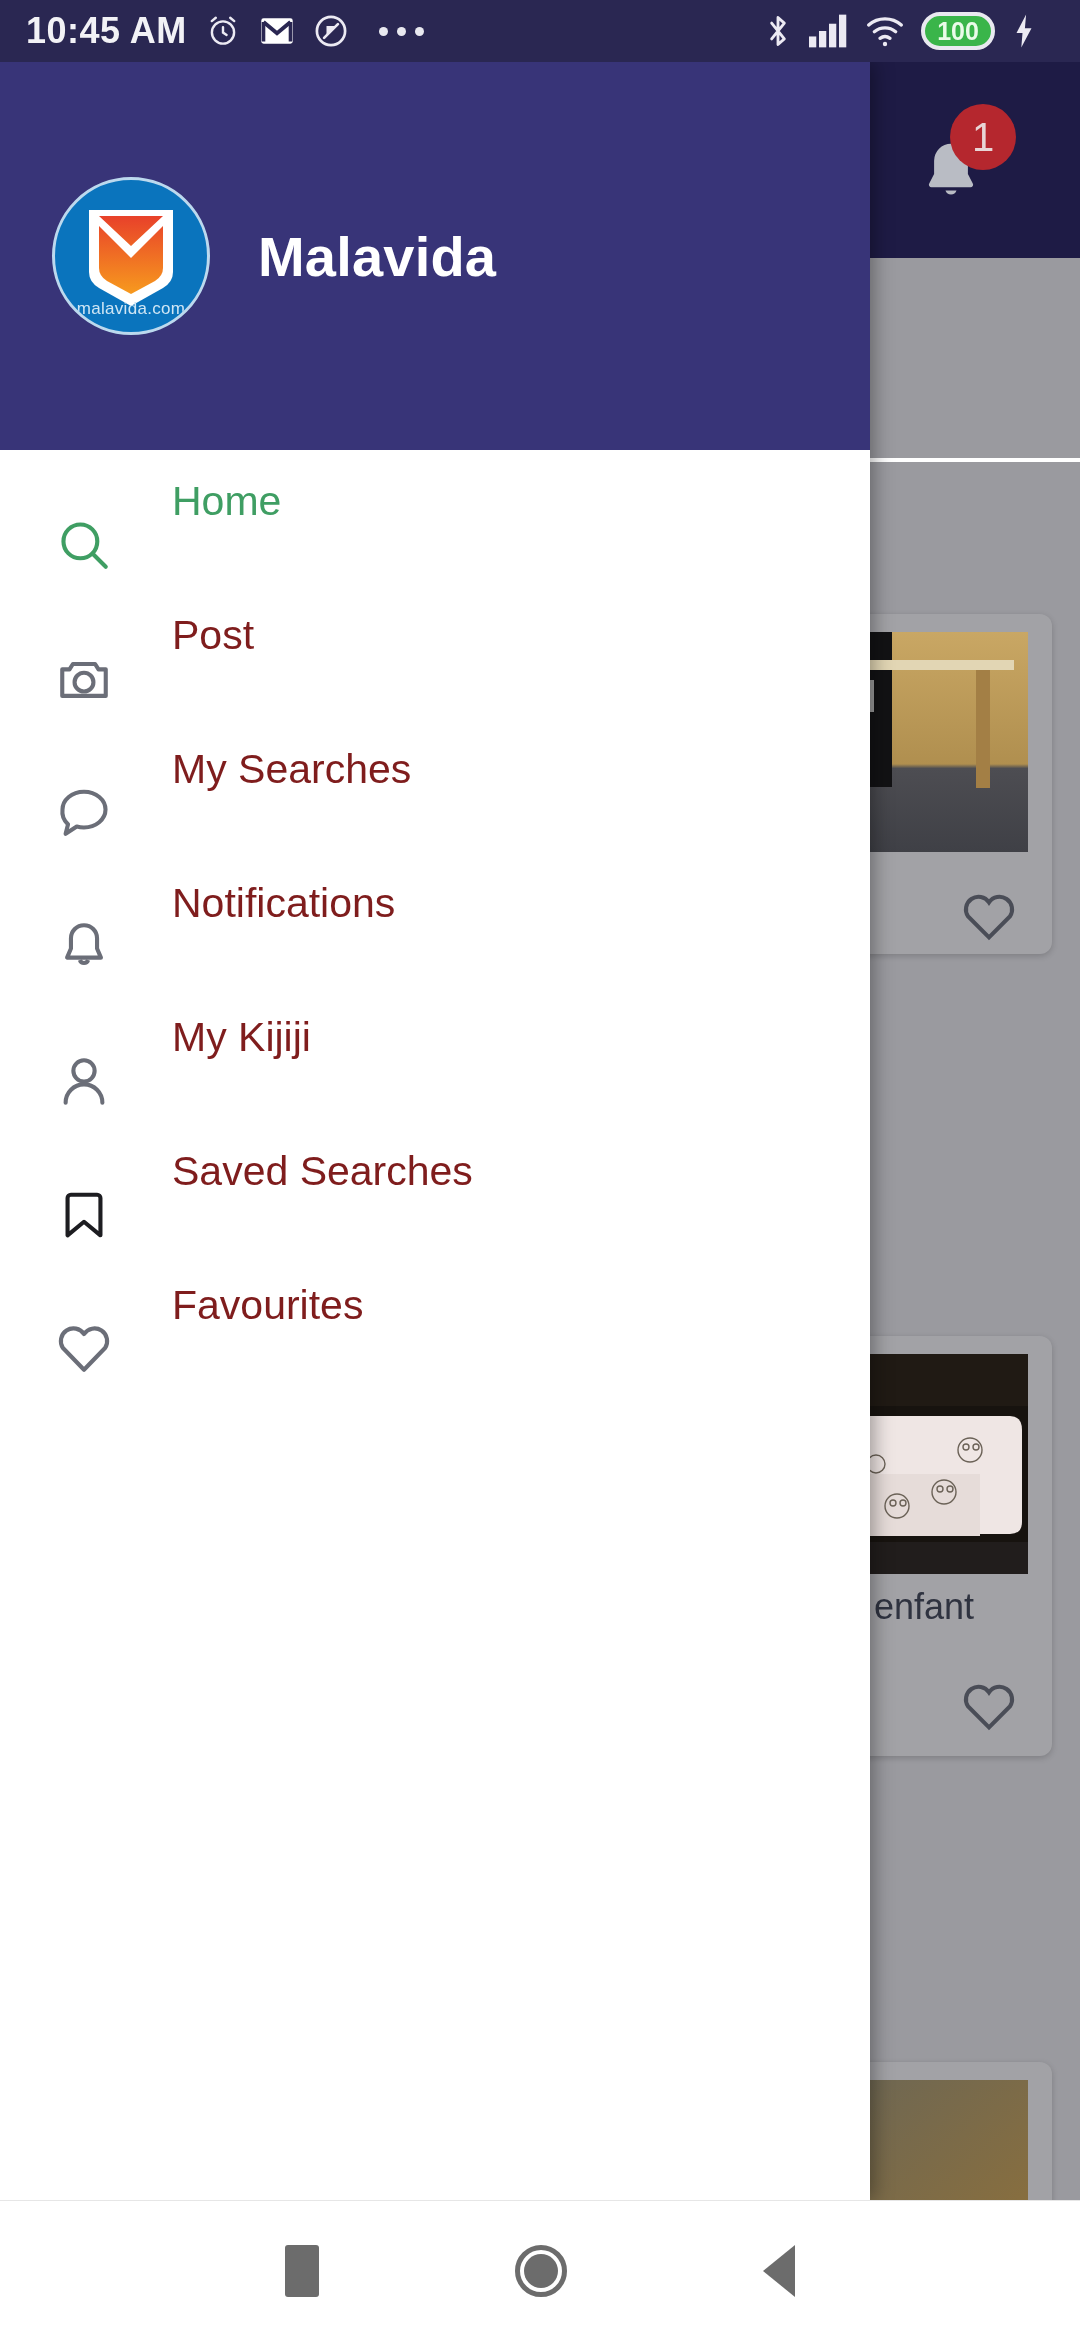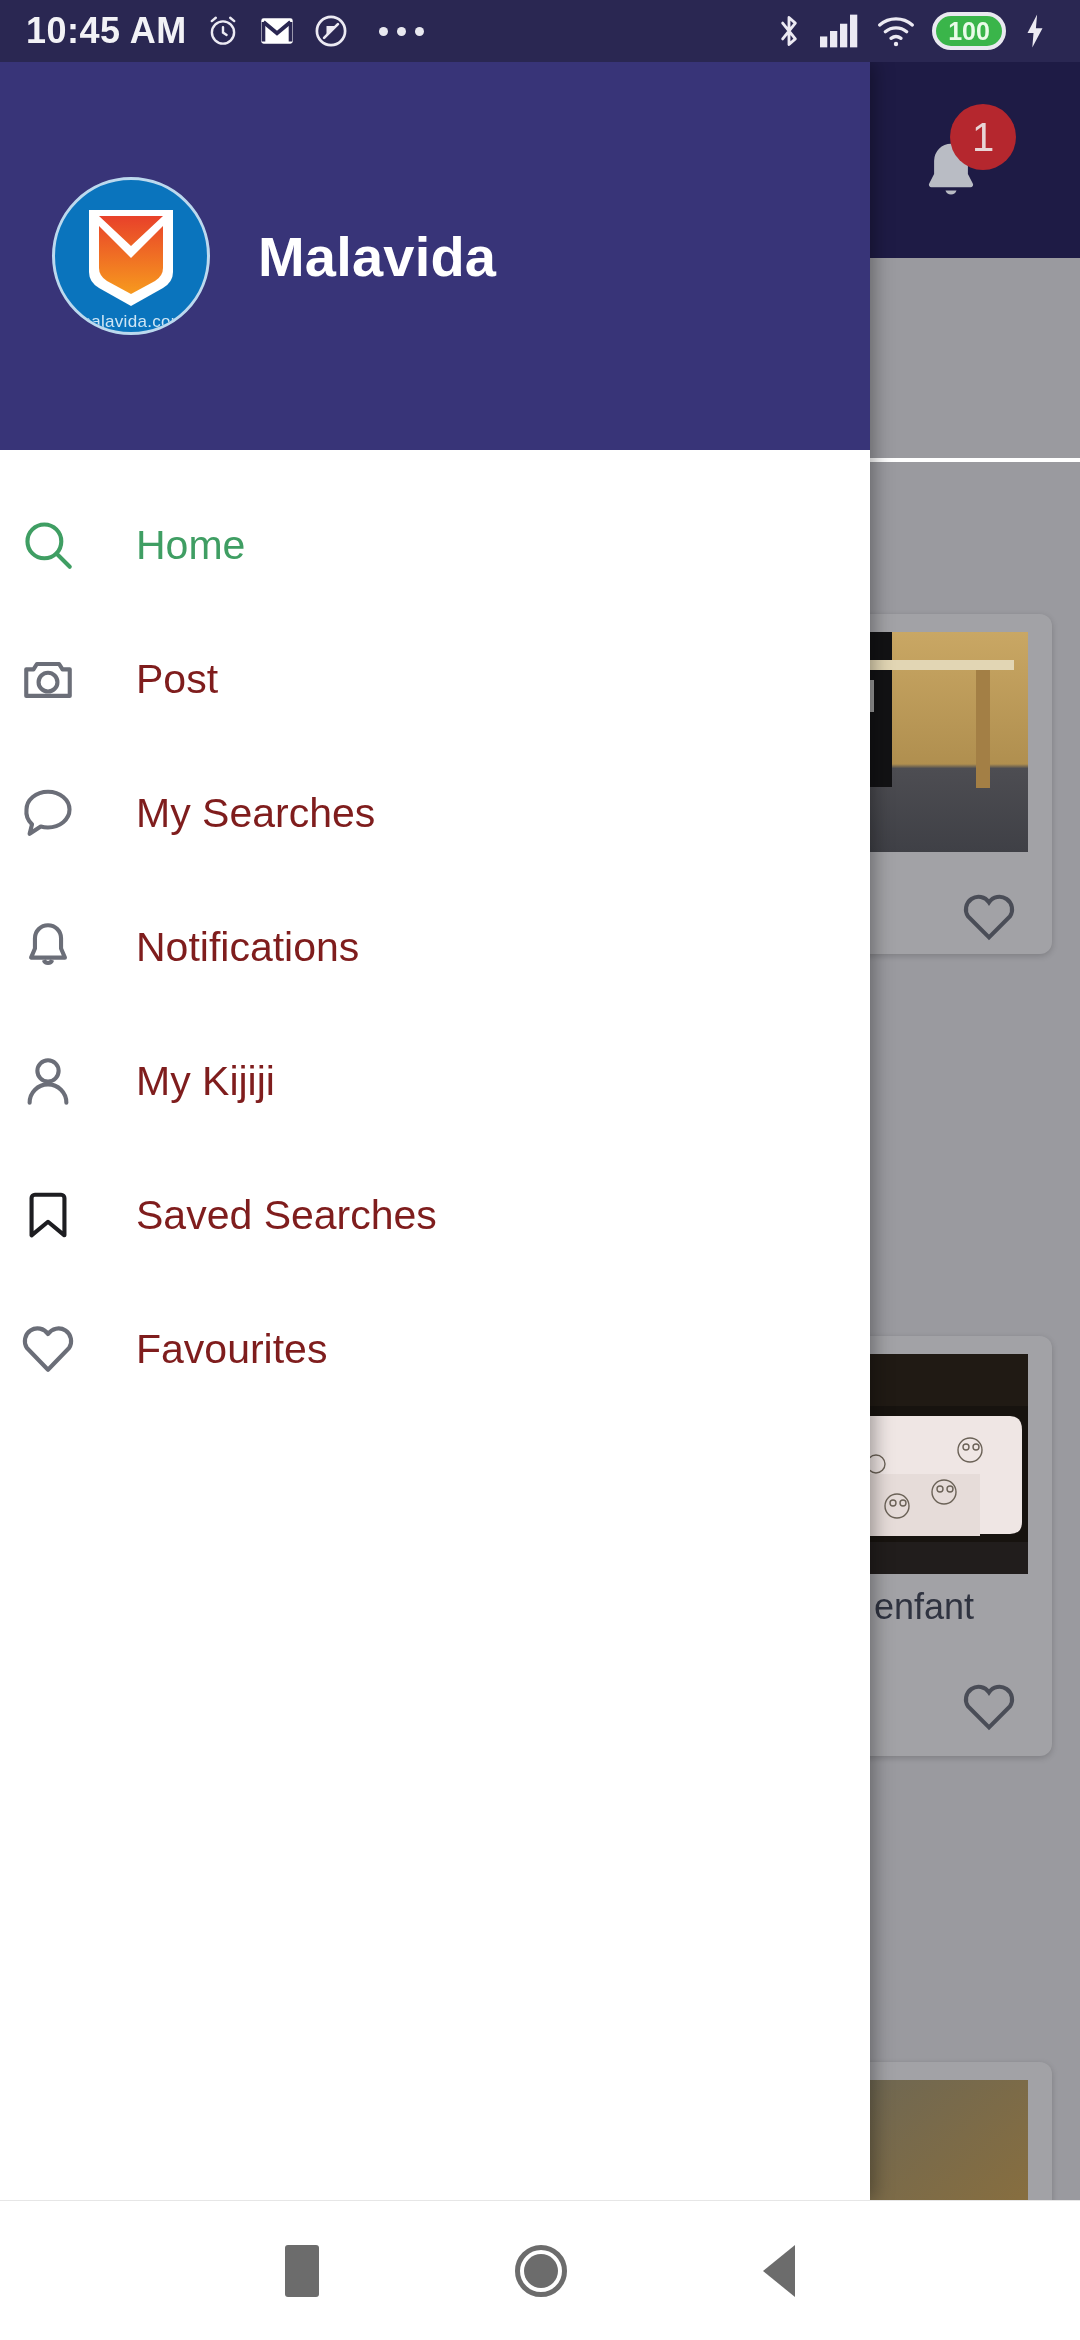--- a/index.html
+++ b/index.html
@@ -58,21 +58,21 @@
   .card-heart { position:absolute; width:62px; height:56px; }
 
   
   .statusbar {
     position:absolute; top:0; left:0; right:0; height:62px;
     background:#2a2752; color:#f2f2f6;
     display:flex; align-items:center; z-index:40;
   }
   .sb-left { display:flex; align-items:center; gap:18px; padding-left:26px; }
   .sb-time { font-size:36px; font-weight:700; letter-spacing:.5px; }
-  .sb-right { margin-left:auto; display:flex; align-items:center; gap:16px; padding-right:32px; }
+  .sb-right { margin-left:auto; display:flex; align-items:center; gap:16px; padding-right:43px; }
   .sb-ic { display:block; }
   .dots { display:flex; gap:9px; align-items:center; margin-left:12px; }
   .dots i { width:9px; height:9px; border-radius:50%; background:#e9e9f0; display:block; }
   .batt {
     width:74px; height:38px; border:4px solid #e9e9f0; border-radius:19px;
     background:#3ab54a; color:#eafbe9; font-size:25px; font-weight:700;
     text-align:center; line-height:30px; position:relative;
   }
 
   
@@ -86,28 +86,28 @@
     height:388px; background:#383478;
     display:flex; align-items:center; padding-left:52px; flex-shrink:0;
   }
   .logo {
     width:158px; height:158px; border-radius:50%;
     background:#0a74bd; border:3px solid #bcd9ee;
     position:relative; overflow:hidden; flex-shrink:0;
   }
   .logo .shield { position:absolute; left:50%; top:26px; transform:translateX(-50%); }
   .logo .dom {
-    position:absolute; bottom:0; left:0; right:0; text-align:center;
+    position:absolute; bottom:13px; left:0; right:0; text-align:center;
     color:#cfe6f5; font-size:17px; letter-spacing:.3px;
   }
   .brand { color:#fff; font-size:56px; font-weight:700; margin-left:48px; letter-spacing:.2px;text-align:center; }
 
   .menu { flex:1; padding-top:28px; background:#fff; }
   .menu-item {
-    display:flex; align-items:center; height:134px; cursor:pointer;
+    display:flex; height:134px; cursor:pointer;margin-left:36px;
   }
   .menu-icon { width:96px; display:flex; align-items:center; justify-content:center; flex-shrink:0; }
   .menu-label { font-size:41px; color:#7f1d1d; margin-left:40px; }
   .menu-item.active .menu-label { color:#3f9e63; }
 
   
   .navbar {
     position:absolute; left:0; right:0; bottom:0; height:140px;
     background:#ffffff; border-top:1px solid #e6e6e6;
     display:flex; align-items:center; justify-content:center; gap:196px; z-index:50;

